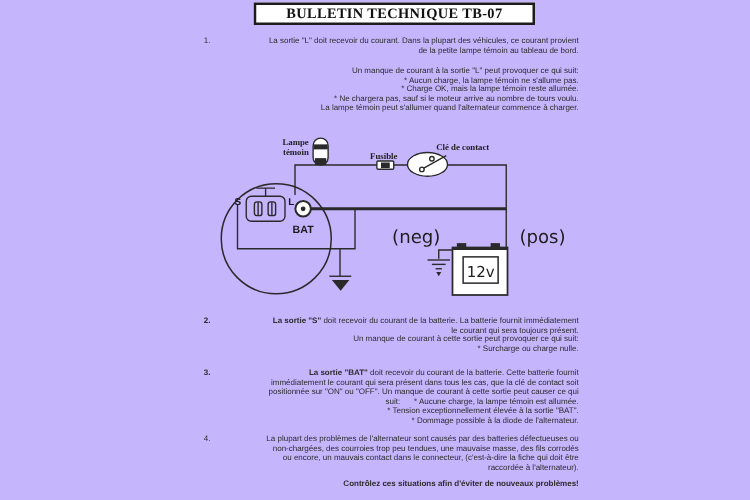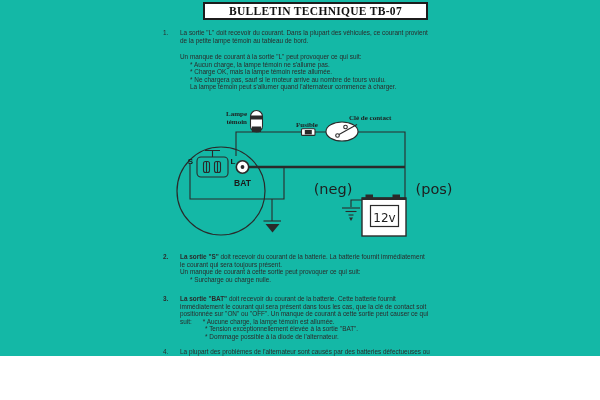--- a/index.html
+++ b/index.html
@@ -1,17 +1,17 @@
 <!DOCTYPE html>
 <html><head>
 <meta charset="utf-8">
 <style>
   html,body{margin:0;padding:0;background:#ffffff;}
-  .page{position:relative;width:600px;height:356px;background:#14b8a6;overflow:hidden;
-        font-family:"Liberation Sans",sans-serif;color:#2b2b2b;}
+  .page{position:relative;width:600px;height:400px;background:#c4b5fd;overflow:hidden;
+        font-family:"Liberation Sans",sans-serif;color:#2b2b2b;text-align:right;}
   .title-box{position:absolute;left:203px;top:2px;width:221px;height:14px;
              border:2px solid #1c1c1c;display:flex;align-items:center;justify-content:center;background:#fff;}
   .title-text{font-family:"Liberation Serif",serif;font-weight:bold;font-size:11.5px;
               letter-spacing:.3px;color:#111;white-space:nowrap;}
   .sec{position:absolute;left:163px;width:300px;font-size:6.4px;line-height:7.5px;}
   .secnum{position:absolute;left:0;top:0;}
   .sectext{margin-left:17px;}
   .line{white-space:nowrap;}
   .indent{margin-left:10px;}
   .indent2{margin-left:25px;}

